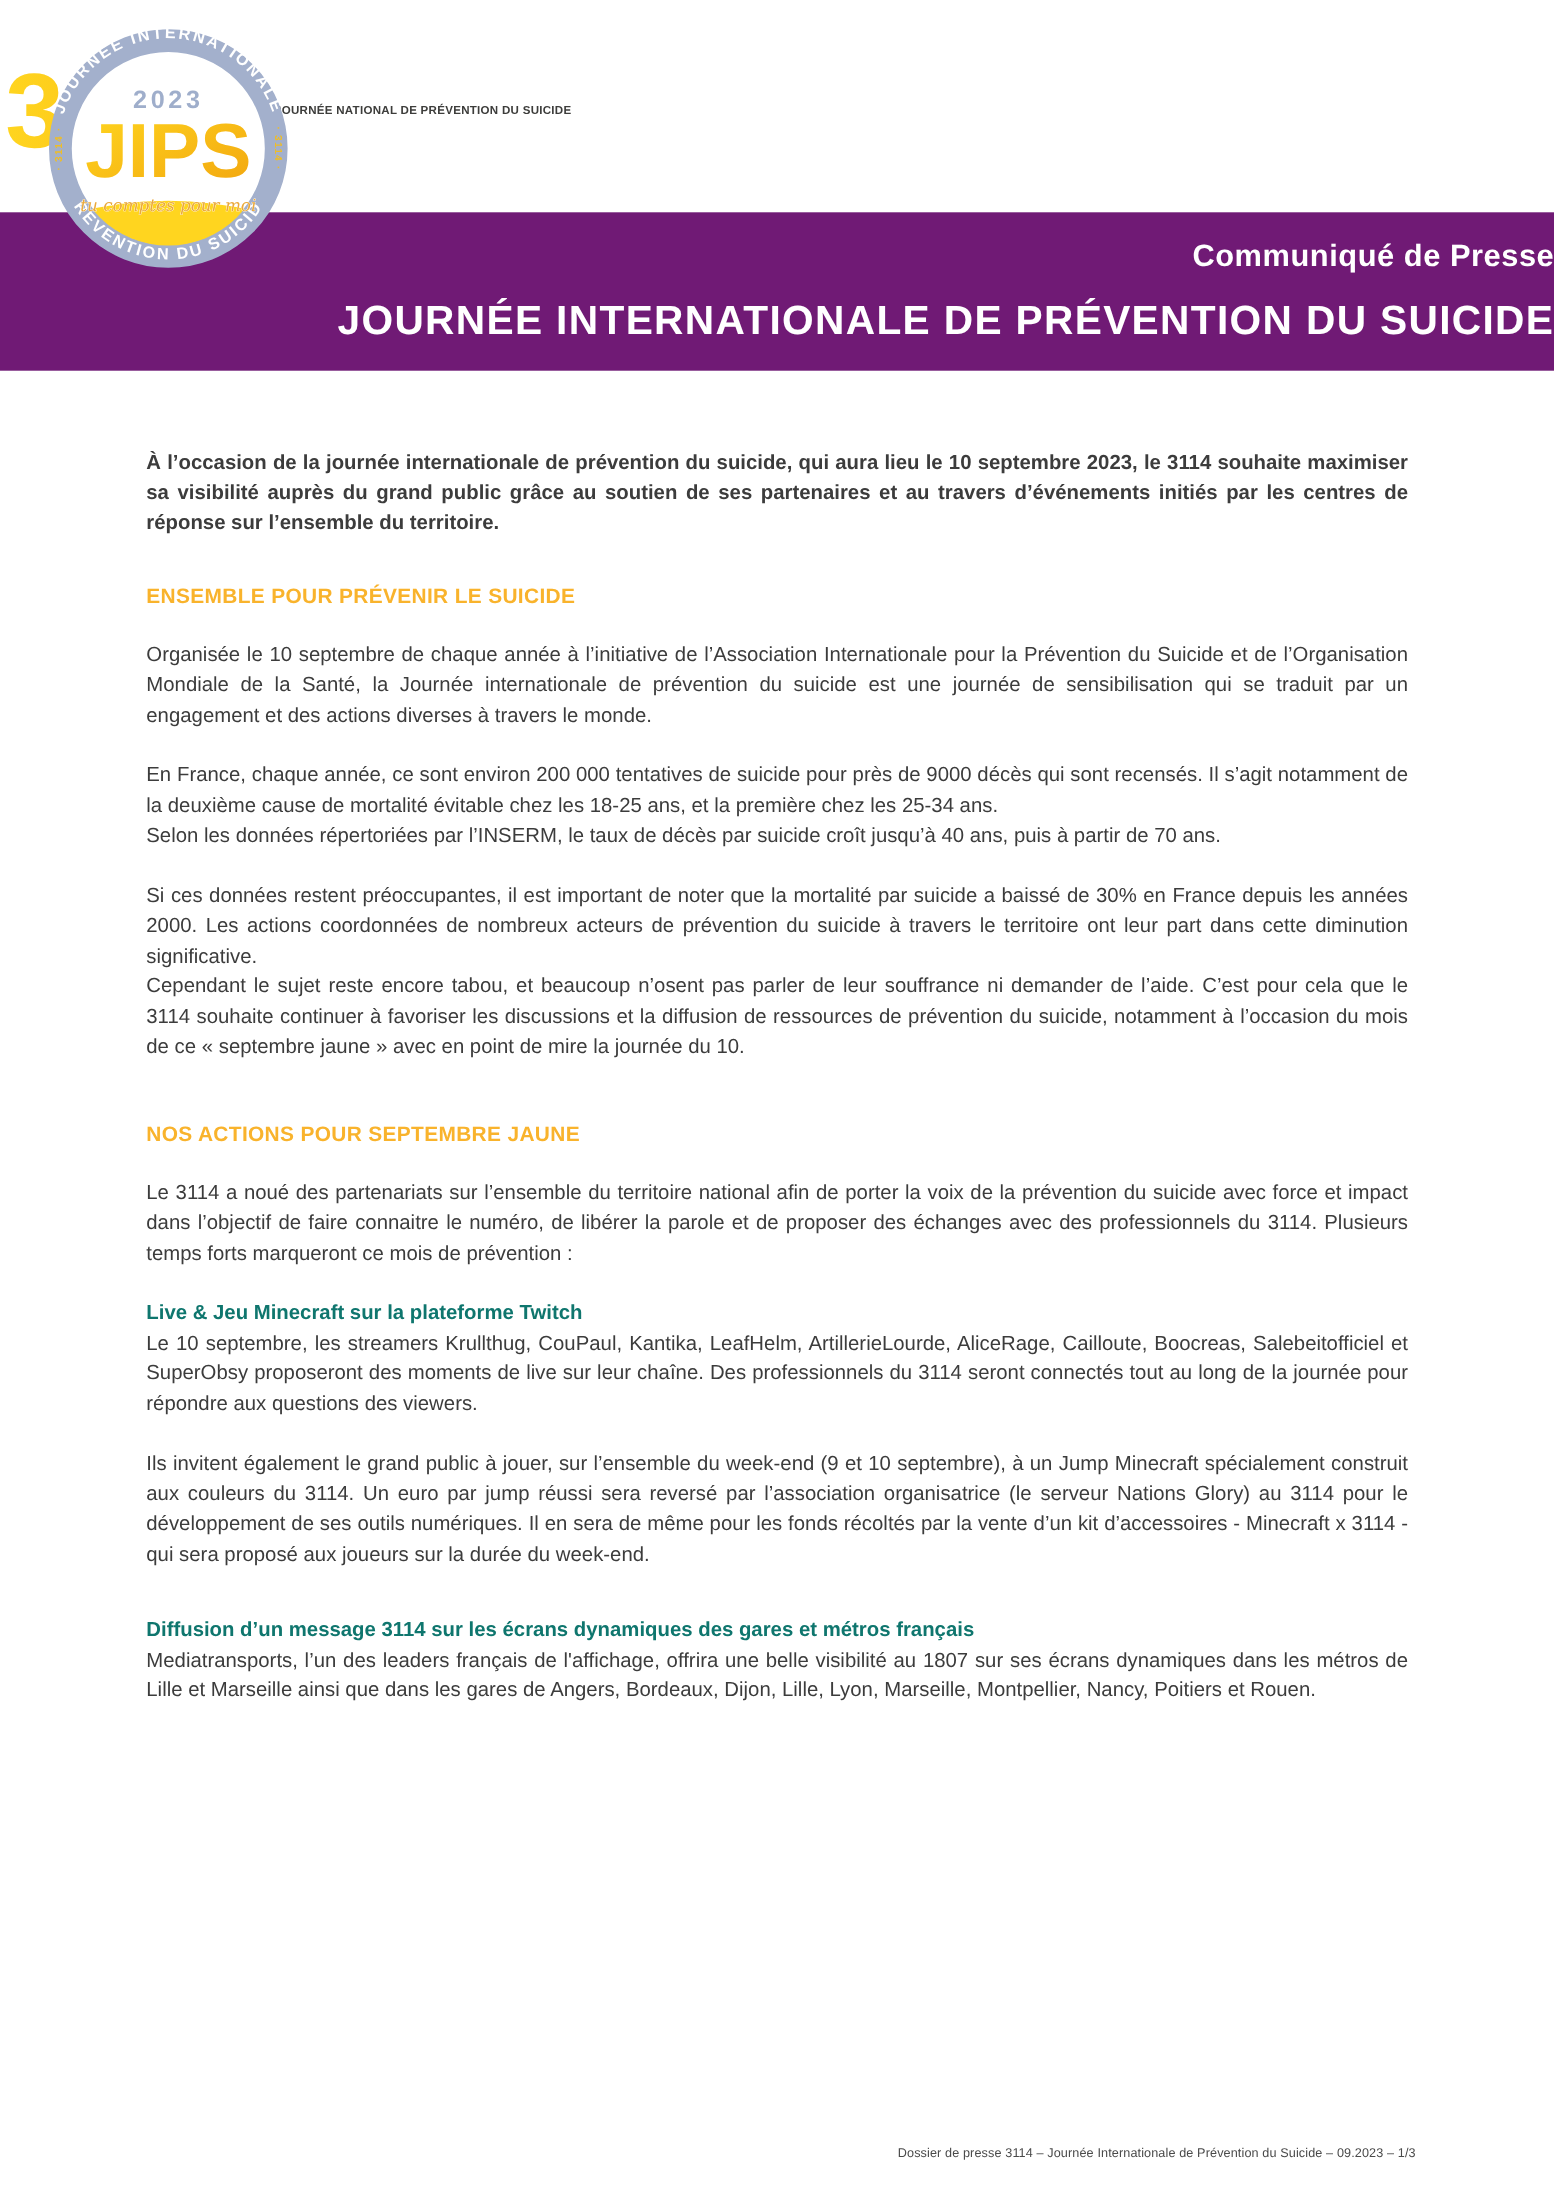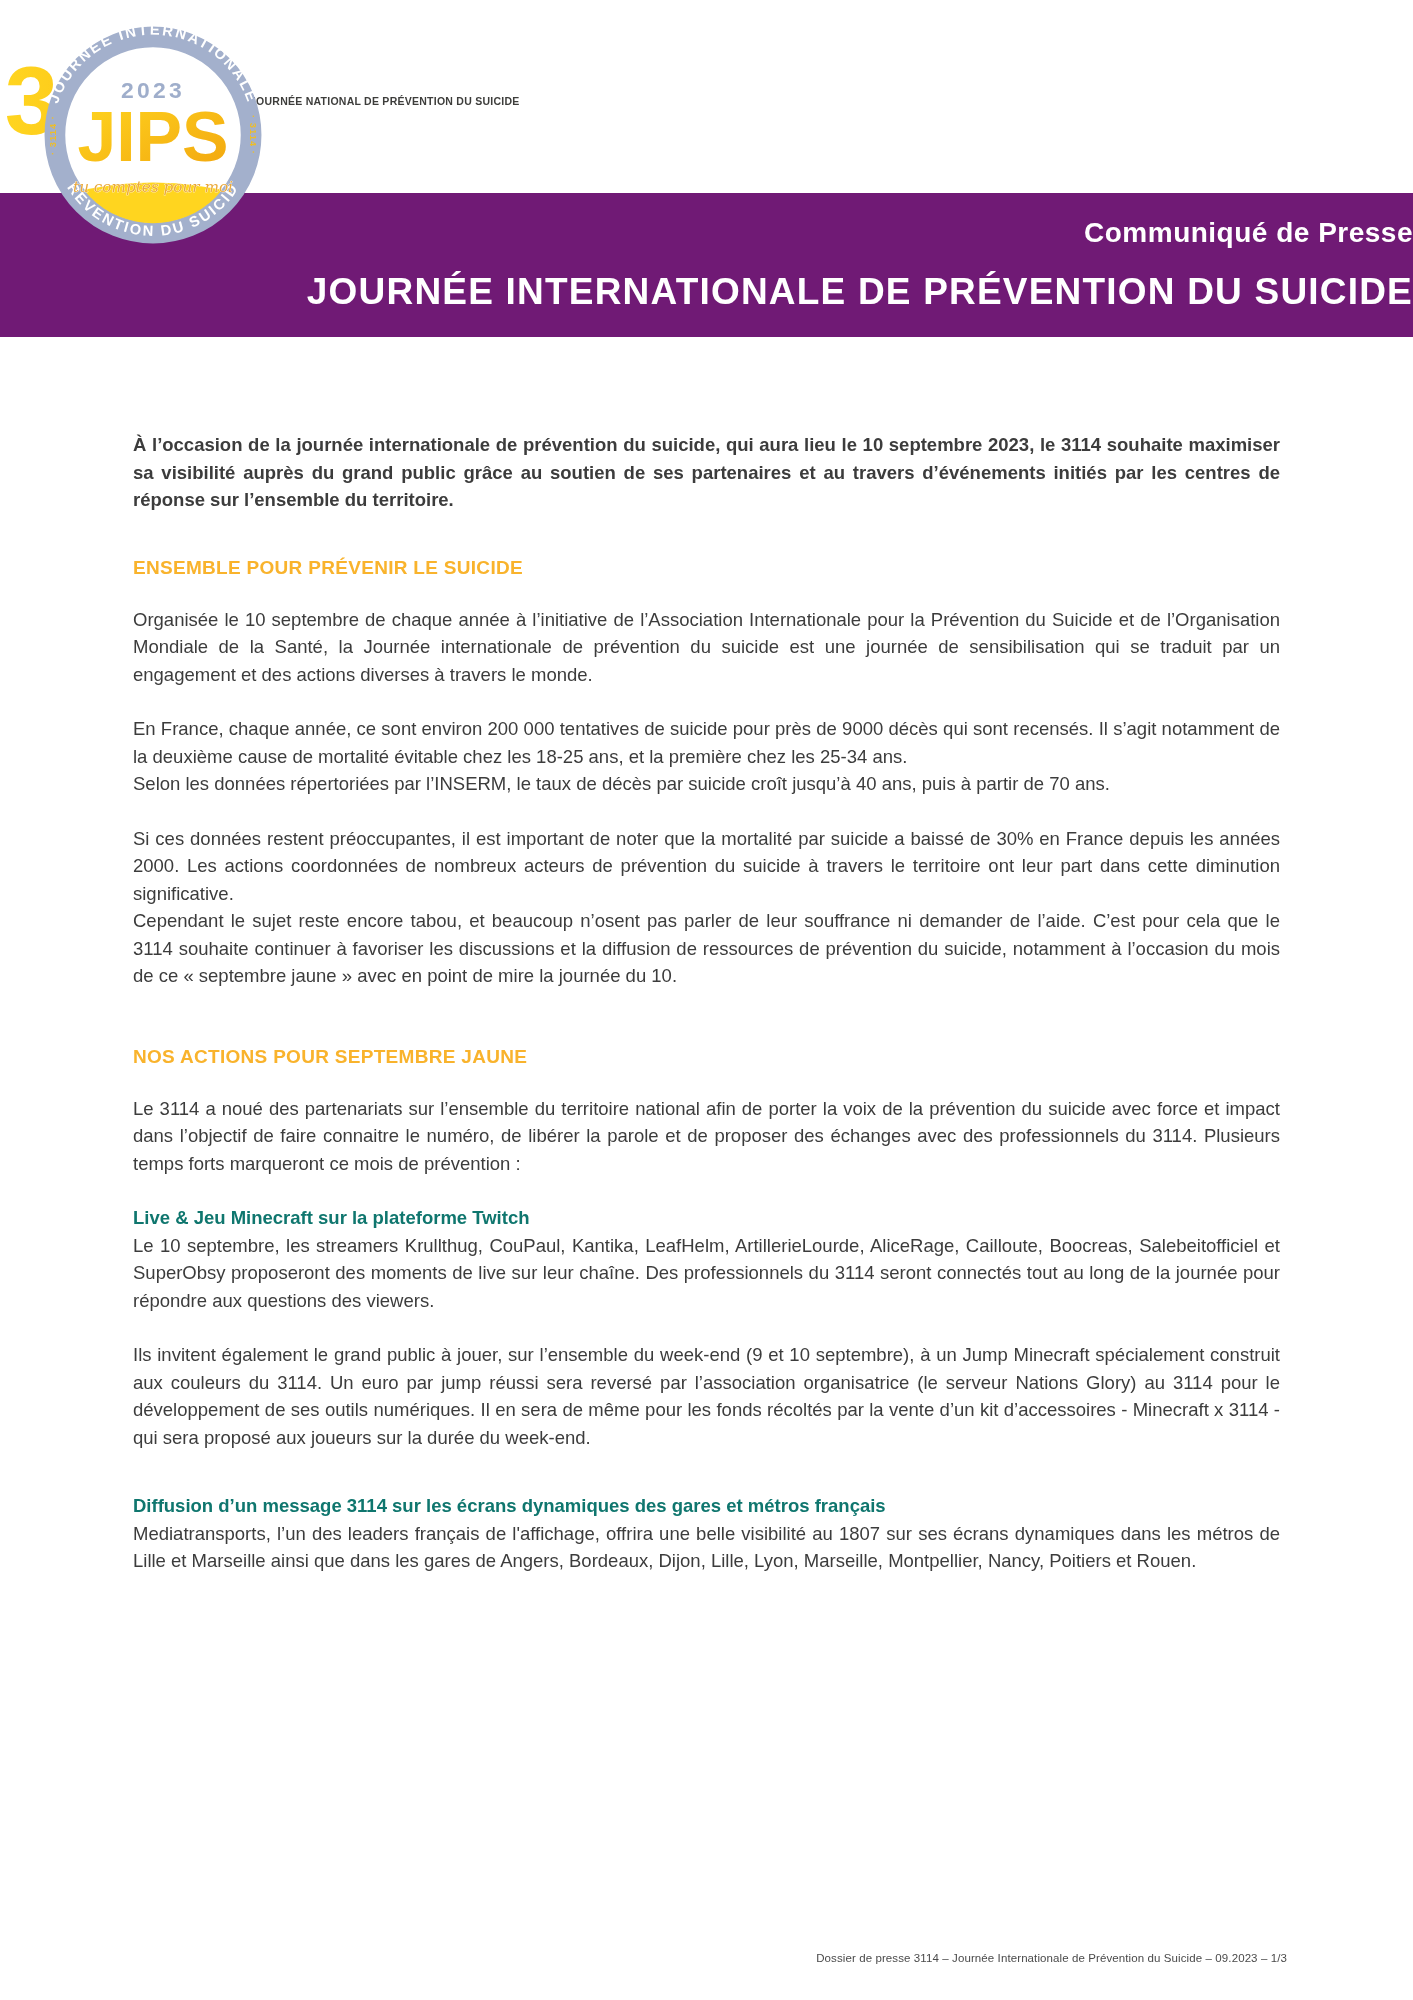--- a/index.html
+++ b/index.html
@@ -33,21 +33,21 @@
   .logo-3114{
     position:absolute;left:0;right:0;top:46px;z-index:1;
     display:flex;flex-direction:row;align-items:center;
   }
   .logo-3114 .subtitle{
     margin-top:2px;
     font-size:10.5px;font-weight:700;color:#3d3d3b;letter-spacing:.25px;
   }
   
   .content{
-    margin:0 133px;padding-top:94px;
+    margin:0 133px;padding-top:69px;
     font-size:18.5px;line-height:27.5px;text-align:justify;
   }
   .content p{margin:0;}
   .intro{font-weight:700;margin-bottom:42px !important;}
   .gold-heading{
     margin:0 0 26px 0;
     color:#f9b32c;font-size:19px;font-weight:700;line-height:24px;
     letter-spacing:.3px;text-align:left;
   }
   .block{margin-bottom:27px;}

